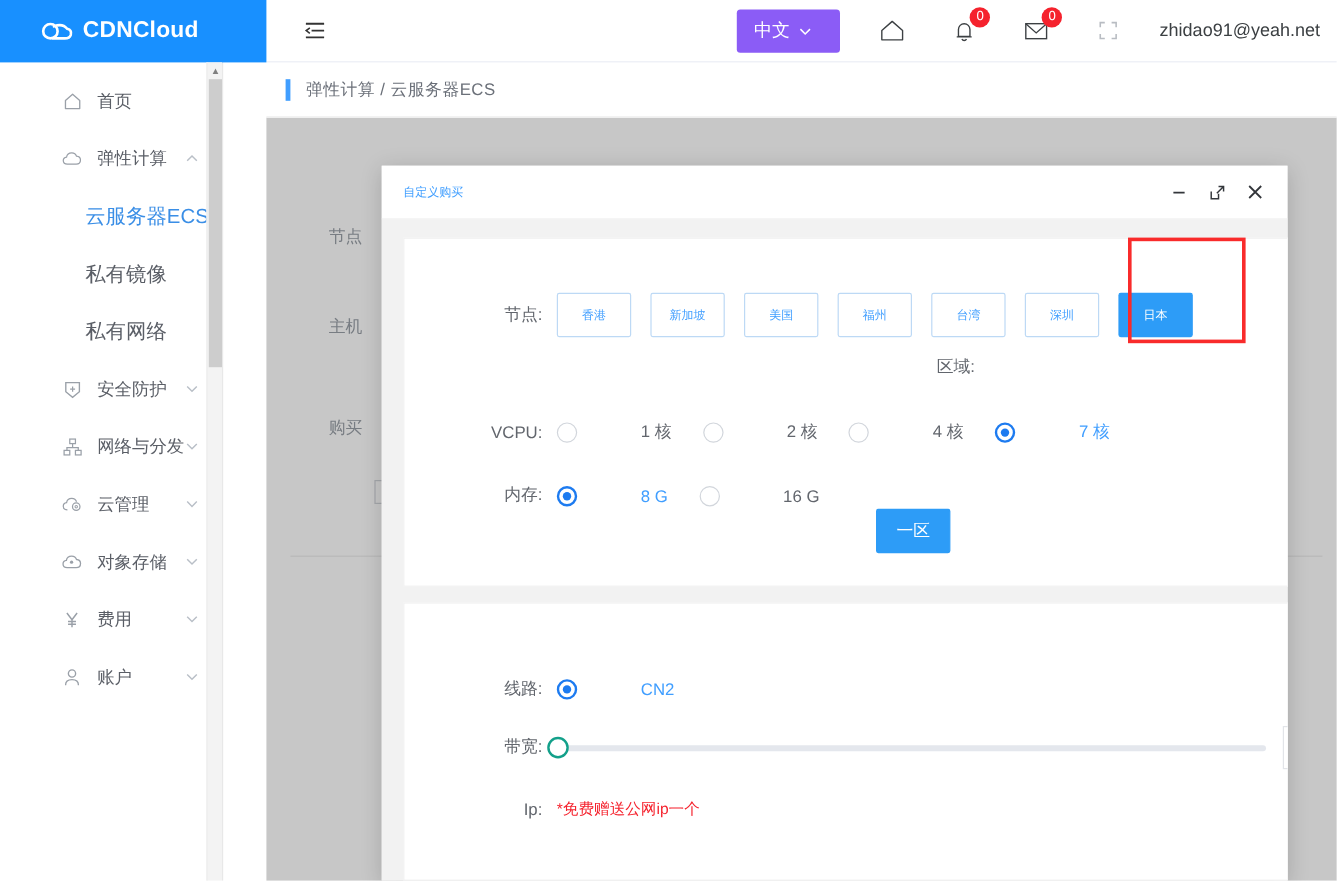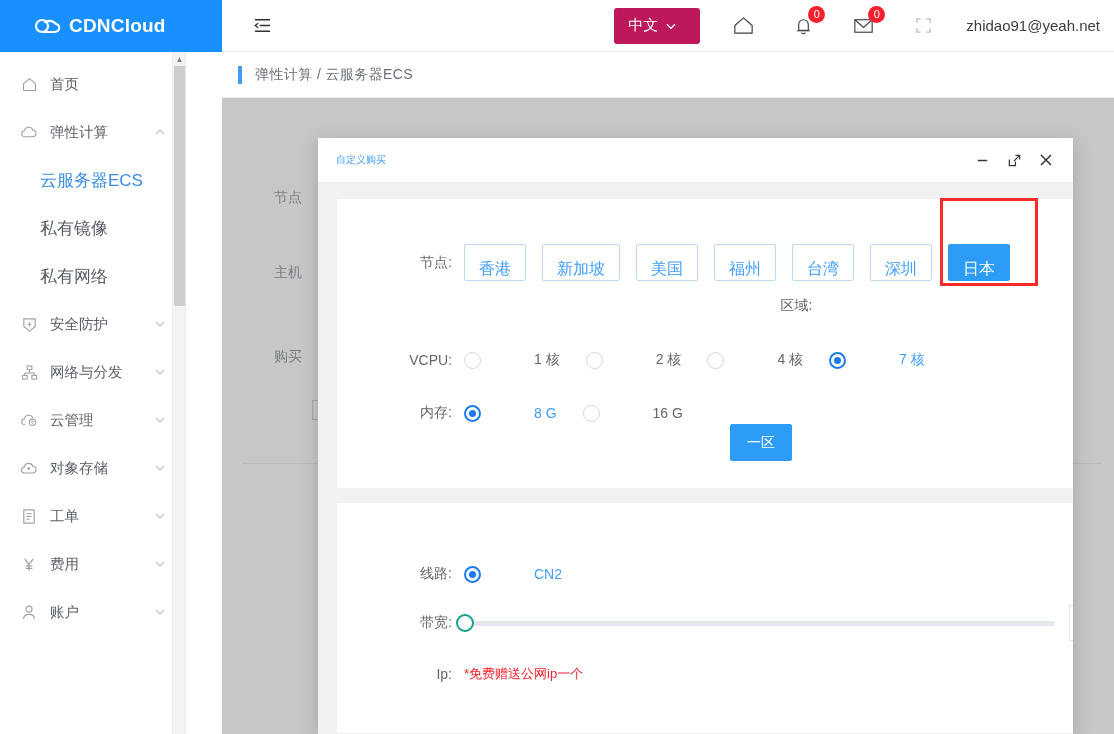--- a/index.html
+++ b/index.html
@@ -24,21 +24,21 @@
     background: #1890ff;
     display: flex; align-items: center;
     padding-left: 32px;
     color: #fff;
   }
   #brand .logo-glyph { display: flex; align-items: center; }
   #brand .brand-text {
     font-size: 19px; font-weight: bold; letter-spacing: .2px;
     margin-left: 7px; color: #ffffff;
   }
-  .nav-list { padding-top: 8px; }
+  .nav-list { padding-top: 8px; padding-left: 31px; }
   .nav-item {
     height: 48px; display: flex; align-items: center;
     padding-left: 18px; padding-right: 18px;
     color: #5a5e66; font-size: 14.5px; cursor: pointer;
     position: relative;
   }
   .nav-item .nav-ico {
     width: 22px; height: 22px; flex: 0 0 22px;
     display: flex; align-items: center; justify-content: center;
     color: #9aa0a8;
@@ -79,21 +79,21 @@
     z-index: 4;
   }
   #collapse-btn {
     margin-left: 28px; width: 24px; height: 24px;
     display: flex; align-items: center; justify-content: center;
     color: #333; cursor: pointer;
   }
   #header .spacer { flex: 1; }
   #lang-btn {
     height: 36px; min-width: 86px; padding: 0 14px;
-    background: #be185d; color: #fff; border: none; border-radius: 3px;
+    background: #8b5cf6; color: #fff; border: none; border-radius: 3px;
     font-size: 15px; display: flex; align-items: center; gap: 7px;
     cursor: pointer; font-family: inherit;
   }
   .hdr-ico {
     width: 34px; height: 34px; margin-left: 26px;
     display: flex; align-items: center; justify-content: center;
     color: #3c4043; cursor: pointer; position: relative;
   }
   .badge {
     position: absolute; top: -3px; right: -5px;
@@ -190,23 +190,23 @@
   }
   .form-label {
     width: 127px; text-align: right; padding-right: 12px;
     font-size: 14px; color: #62666d; flex: 0 0 127px;
   }
 
   
   .node-btn {
     height: 37px; min-width: 62px; padding: 0 14px;
     border: 1px solid #bdd9f5; background: #fff;
-    color: #409eff; font-size: 16px; border-radius: 2px;
+    color: #409eff; font-size: 10px; border-radius: 2px;
     margin-right: 16px; cursor: pointer;
-    display: flex; align-items: flex-end; justify-content: center;
+    display: flex; align-items: center; justify-content: center;
     font-family: inherit;
   }
   .node-btn.selected {
     background: #2d9cf7; border-color: #2d9cf7; color: #fff;
   }
   .zone-btn {
     height: 37px; min-width: 62px; padding: 0 16px;
     background: #2d9cf7; border: 1px solid #2d9cf7; color: #fff;
     font-size: 14px; border-radius: 2px; cursor: pointer;
     display: flex; align-items: center; justify-content: center;
@@ -391,34 +391,20 @@
             </svg>
         </span>
         <span class="nav-label">对象存储</span>
         <span class="nav-arrow">
           <svg width="12" height="12" viewBox="0 0 12 12">
               <path d="M2 4 L6 8 L10 4" fill="none" stroke="currentColor" stroke-width="1.2"></path>
             </svg>
         </span>
       </div>
 
-      <div class="nav-item">
-        <span class="nav-ico">
-          <svg width="16" height="17" viewBox="0 0 16 18">
-              <rect x="2.5" y="2" width="11" height="14" fill="none" stroke="currentColor" stroke-width="1.2"></rect>
-              <path d="M5.2 6 L10.8 6 M5.2 9 L10.8 9 M5.2 12 L8.5 12" stroke="currentColor" stroke-width="1.1"></path>
-            </svg>
-        </span>
-        <span class="nav-label">工单</span>
-        <span class="nav-arrow">
-          <svg width="12" height="12" viewBox="0 0 12 12">
-              <path d="M2 4 L6 8 L10 4" fill="none" stroke="currentColor" stroke-width="1.2"></path>
-            </svg>
-        </span>
-      </div>
 
       <div class="nav-item">
         <span class="nav-ico">
           <svg width="16" height="17" viewBox="0 0 16 18">
               <path d="M3.5 3 L8 9 L12.5 3 M8 9 L8 15.5 M4.5 10.5 L11.5 10.5 M4.5 13 L11.5 13" fill="none" stroke="currentColor" stroke-width="1.3"></path>
             </svg>
         </span>
         <span class="nav-label">费用</span>
         <span class="nav-arrow">
           <svg width="12" height="12" viewBox="0 0 12 12">

